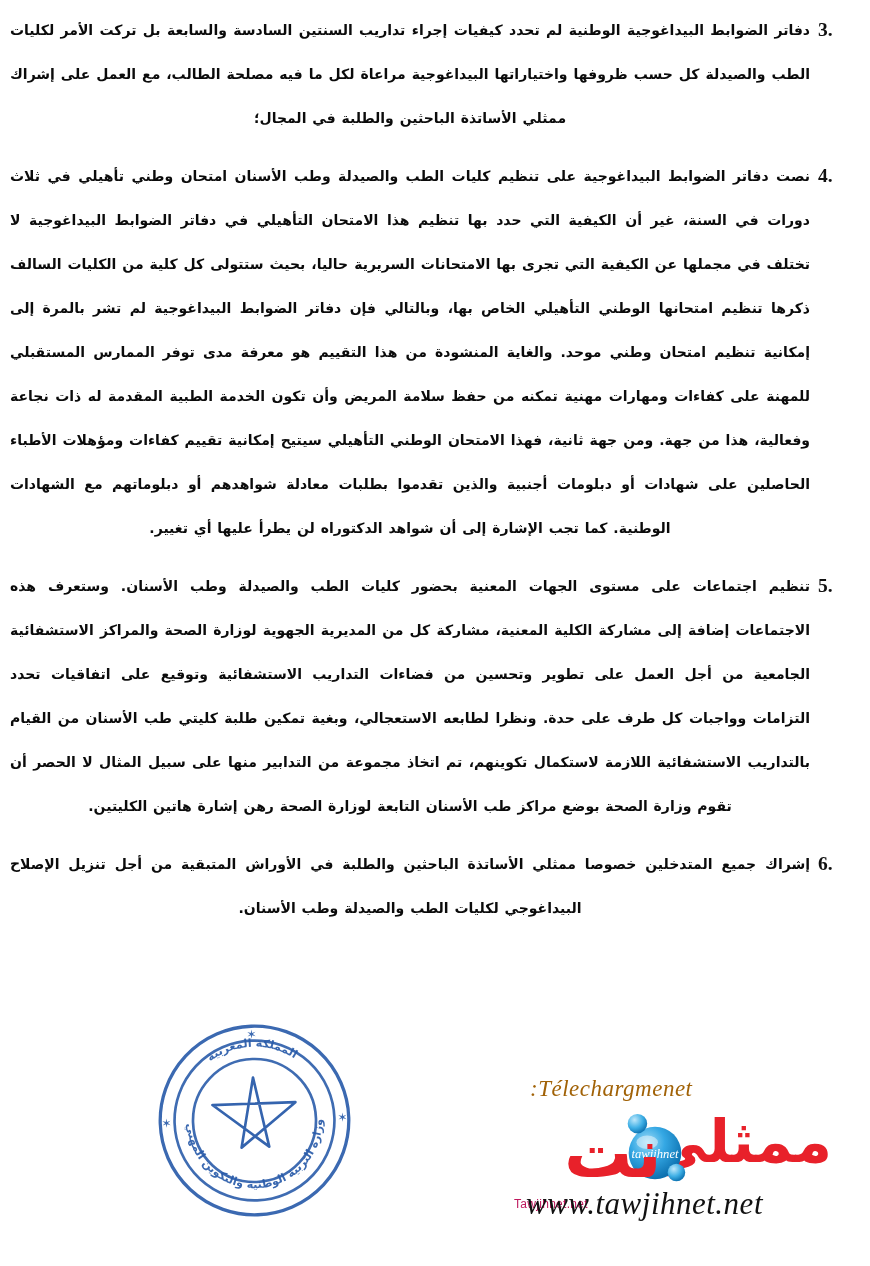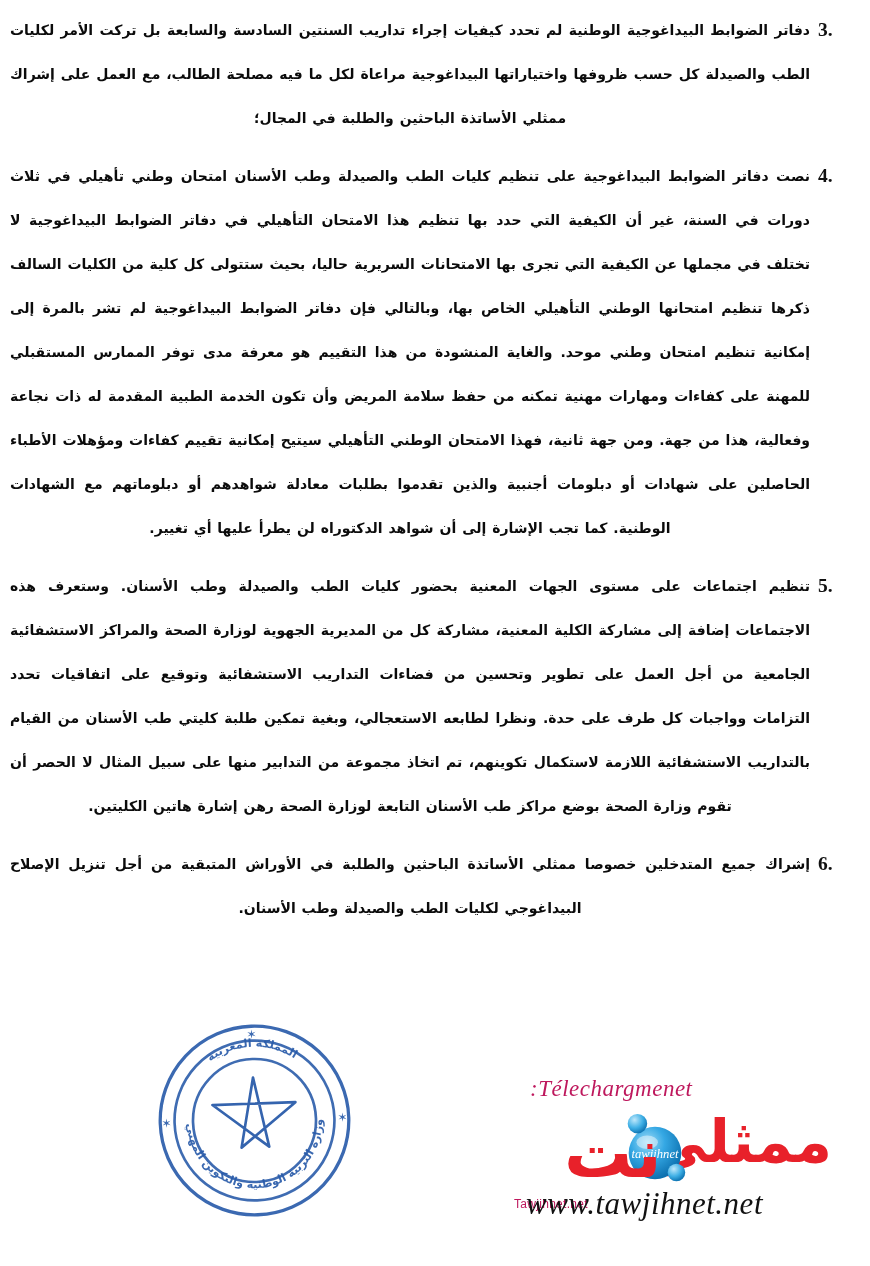--- a/index.html
+++ b/index.html
@@ -87,21 +87,21 @@
     width: 340px;
     height: 165px;
   }
   .telecharge-label {
     position: absolute;
     left: 22px;
     top: 8px;
     font-family: "Liberation Serif", "DejaVu Serif", serif;
     font-size: 23px;
     font-style: italic;
-    color: #be185d;
+    color: #a16207;
     letter-spacing: 0.5px;
     white-space: nowrap;
   }
   .logo-wordmark {
     position: absolute;
     left: 0px;
     top: 38px;
     width: 330px;
     height: 78px;
   }

